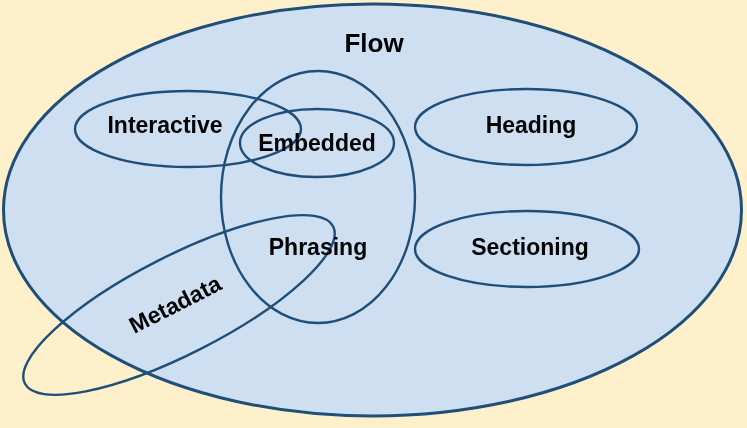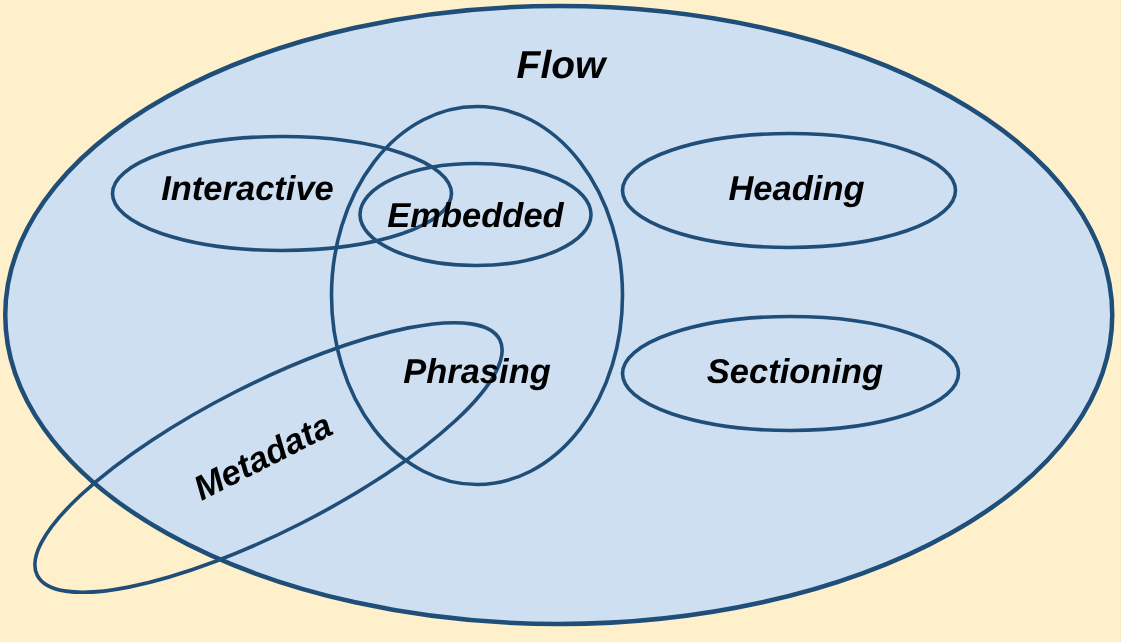--- a/index.html
+++ b/index.html
@@ -23,21 +23,21 @@
     font-family: "Liberation Sans", sans-serif;
     font-weight: bold;
     fill: #000000;
     text-anchor: middle;
     dominant-baseline: middle;
   }
 </style>
 </head>
 <body>
 
-<div id="diagram-root" style="background: #eab308; font-style: italic;">
+<div id="diagram-root" style="background: #eab308;">
   <svg id="venn-svg" viewBox="0 0 747 428" xmlns="http://www.w3.org/2000/svg">
 
     <rect id="bg-rect" x="0" y="0" width="747" height="428" fill="#fdf0cb"></rect>
 
     <g id="filled-sets">
         <ellipse cx="372.5" cy="210" rx="369" ry="206" fill="#cfdff2" stroke="#1f4e79" stroke-width="3"></ellipse>
       </g>
 
     <g id="outline-sets">
         <ellipse cx="188" cy="129" rx="113" ry="38" fill="none" stroke="#1f4e79" stroke-width="2.4"></ellipse>

